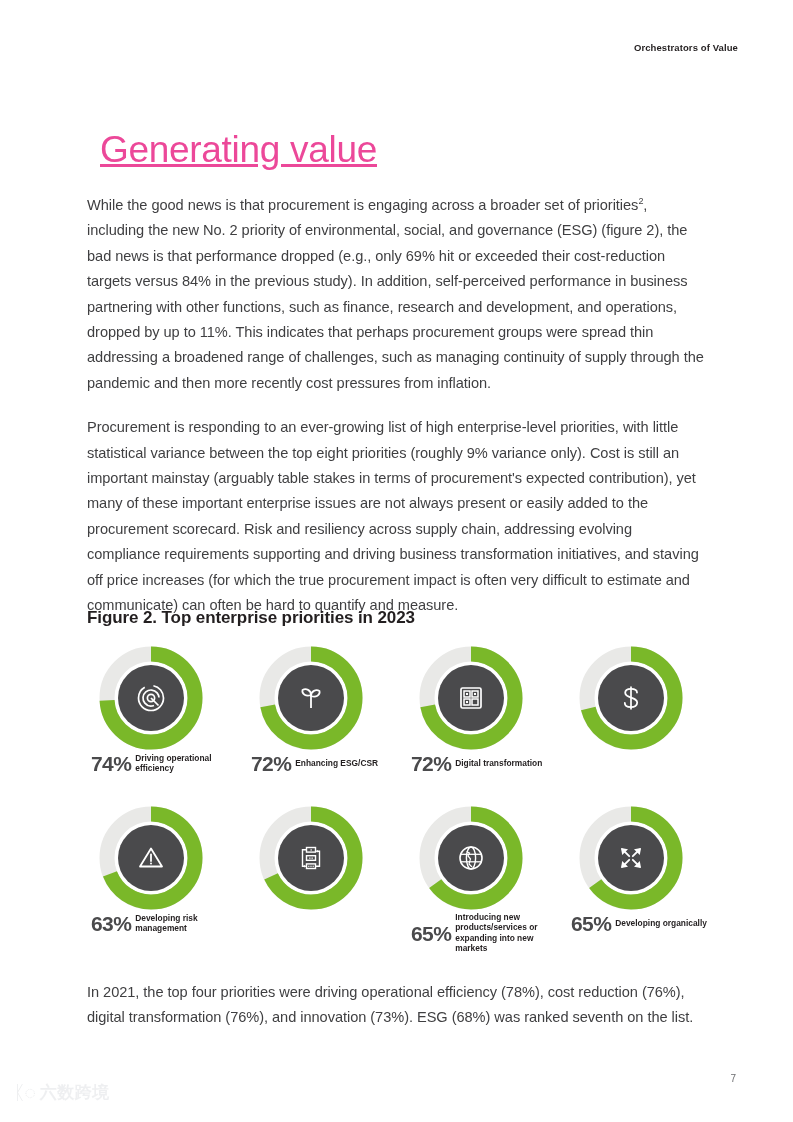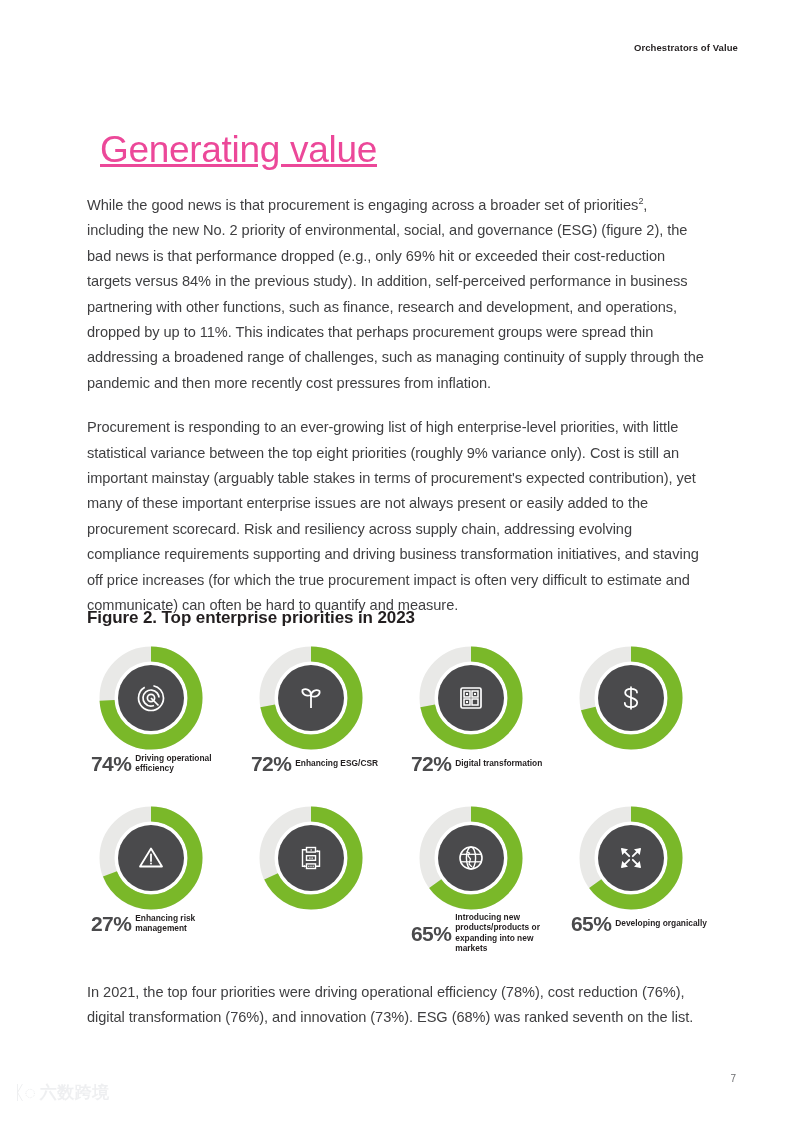--- a/index.html
+++ b/index.html
@@ -297,22 +297,22 @@
         </svg>
         <div class="donut-inner-circle">
           <svg width="32" height="32" viewBox="0 0 32 32">
             <path d="M16 6.5 L27 24.5 L5 24.5 Z" fill="none" stroke="#fff" stroke-width="1.8" stroke-linejoin="round"></path>
             <line x1="16" y1="12.5" x2="16" y2="19" stroke="#fff" stroke-width="1.8" stroke-linecap="round"></line>
             <circle cx="16" cy="21.6" r="1" fill="#fff"></circle>
           </svg>
         </div>
       </div>
       <div class="donut-label-row">
-        <span class="pct">27%</span>
-        <span class="donut-text">Enhancing risk management</span>
+        <span class="pct">63%</span>
+        <span class="donut-text">Developing risk management</span>
       </div>
     </div>
 
     <div class="donut-cell">
       <div class="donut-wrap">
         <svg width="112" height="112" viewBox="0 0 112 112" aria-hidden="true">
           <circle cx="56" cy="56" r="44" fill="none" stroke="#e9e9e7" stroke-width="15"></circle>
           <circle cx="56" cy="56" r="44" fill="none" stroke="#7ab829" stroke-width="15" stroke-linecap="butt" stroke-dasharray="188.0 89.5" transform="rotate(-90 56 56)"></circle>
           <circle cx="56" cy="56" r="36" fill="#ffffff"></circle>
         </svg>
@@ -348,21 +348,21 @@
             <circle cx="16" cy="16" r="11" fill="none" stroke="#fff" stroke-width="1.6"></circle>
             <ellipse cx="16" cy="16" rx="4.6" ry="11" fill="none" stroke="#fff" stroke-width="1.4"></ellipse>
             <line x1="5.4" y1="12.3" x2="26.6" y2="12.3" stroke="#fff" stroke-width="1.3"></line>
             <line x1="5.4" y1="19.8" x2="26.6" y2="19.8" stroke="#fff" stroke-width="1.3"></line>
             <path d="M11.5 9.5 L14.5 11 L13 14 L15.5 17 L14 22 L17 25" fill="none" stroke="#fff" stroke-width="1.2"></path>
           </svg>
         </div>
       </div>
       <div class="donut-label-row">
         <span class="pct">65%</span>
-        <span class="donut-text">Introducing new products/products or expanding into new markets</span>
+        <span class="donut-text">Introducing new products/services or expanding into new markets</span>
       </div>
     </div>
 
     <div class="donut-cell">
       <div class="donut-wrap">
         <svg width="112" height="112" viewBox="0 0 112 112" aria-hidden="true">
           <circle cx="56" cy="56" r="44" fill="none" stroke="#e9e9e7" stroke-width="15"></circle>
           <circle cx="56" cy="56" r="44" fill="none" stroke="#7ab829" stroke-width="15" stroke-linecap="butt" stroke-dasharray="179.7 97.8" transform="rotate(-90 56 56)"></circle>
           <circle cx="56" cy="56" r="36" fill="#ffffff"></circle>
         </svg>

